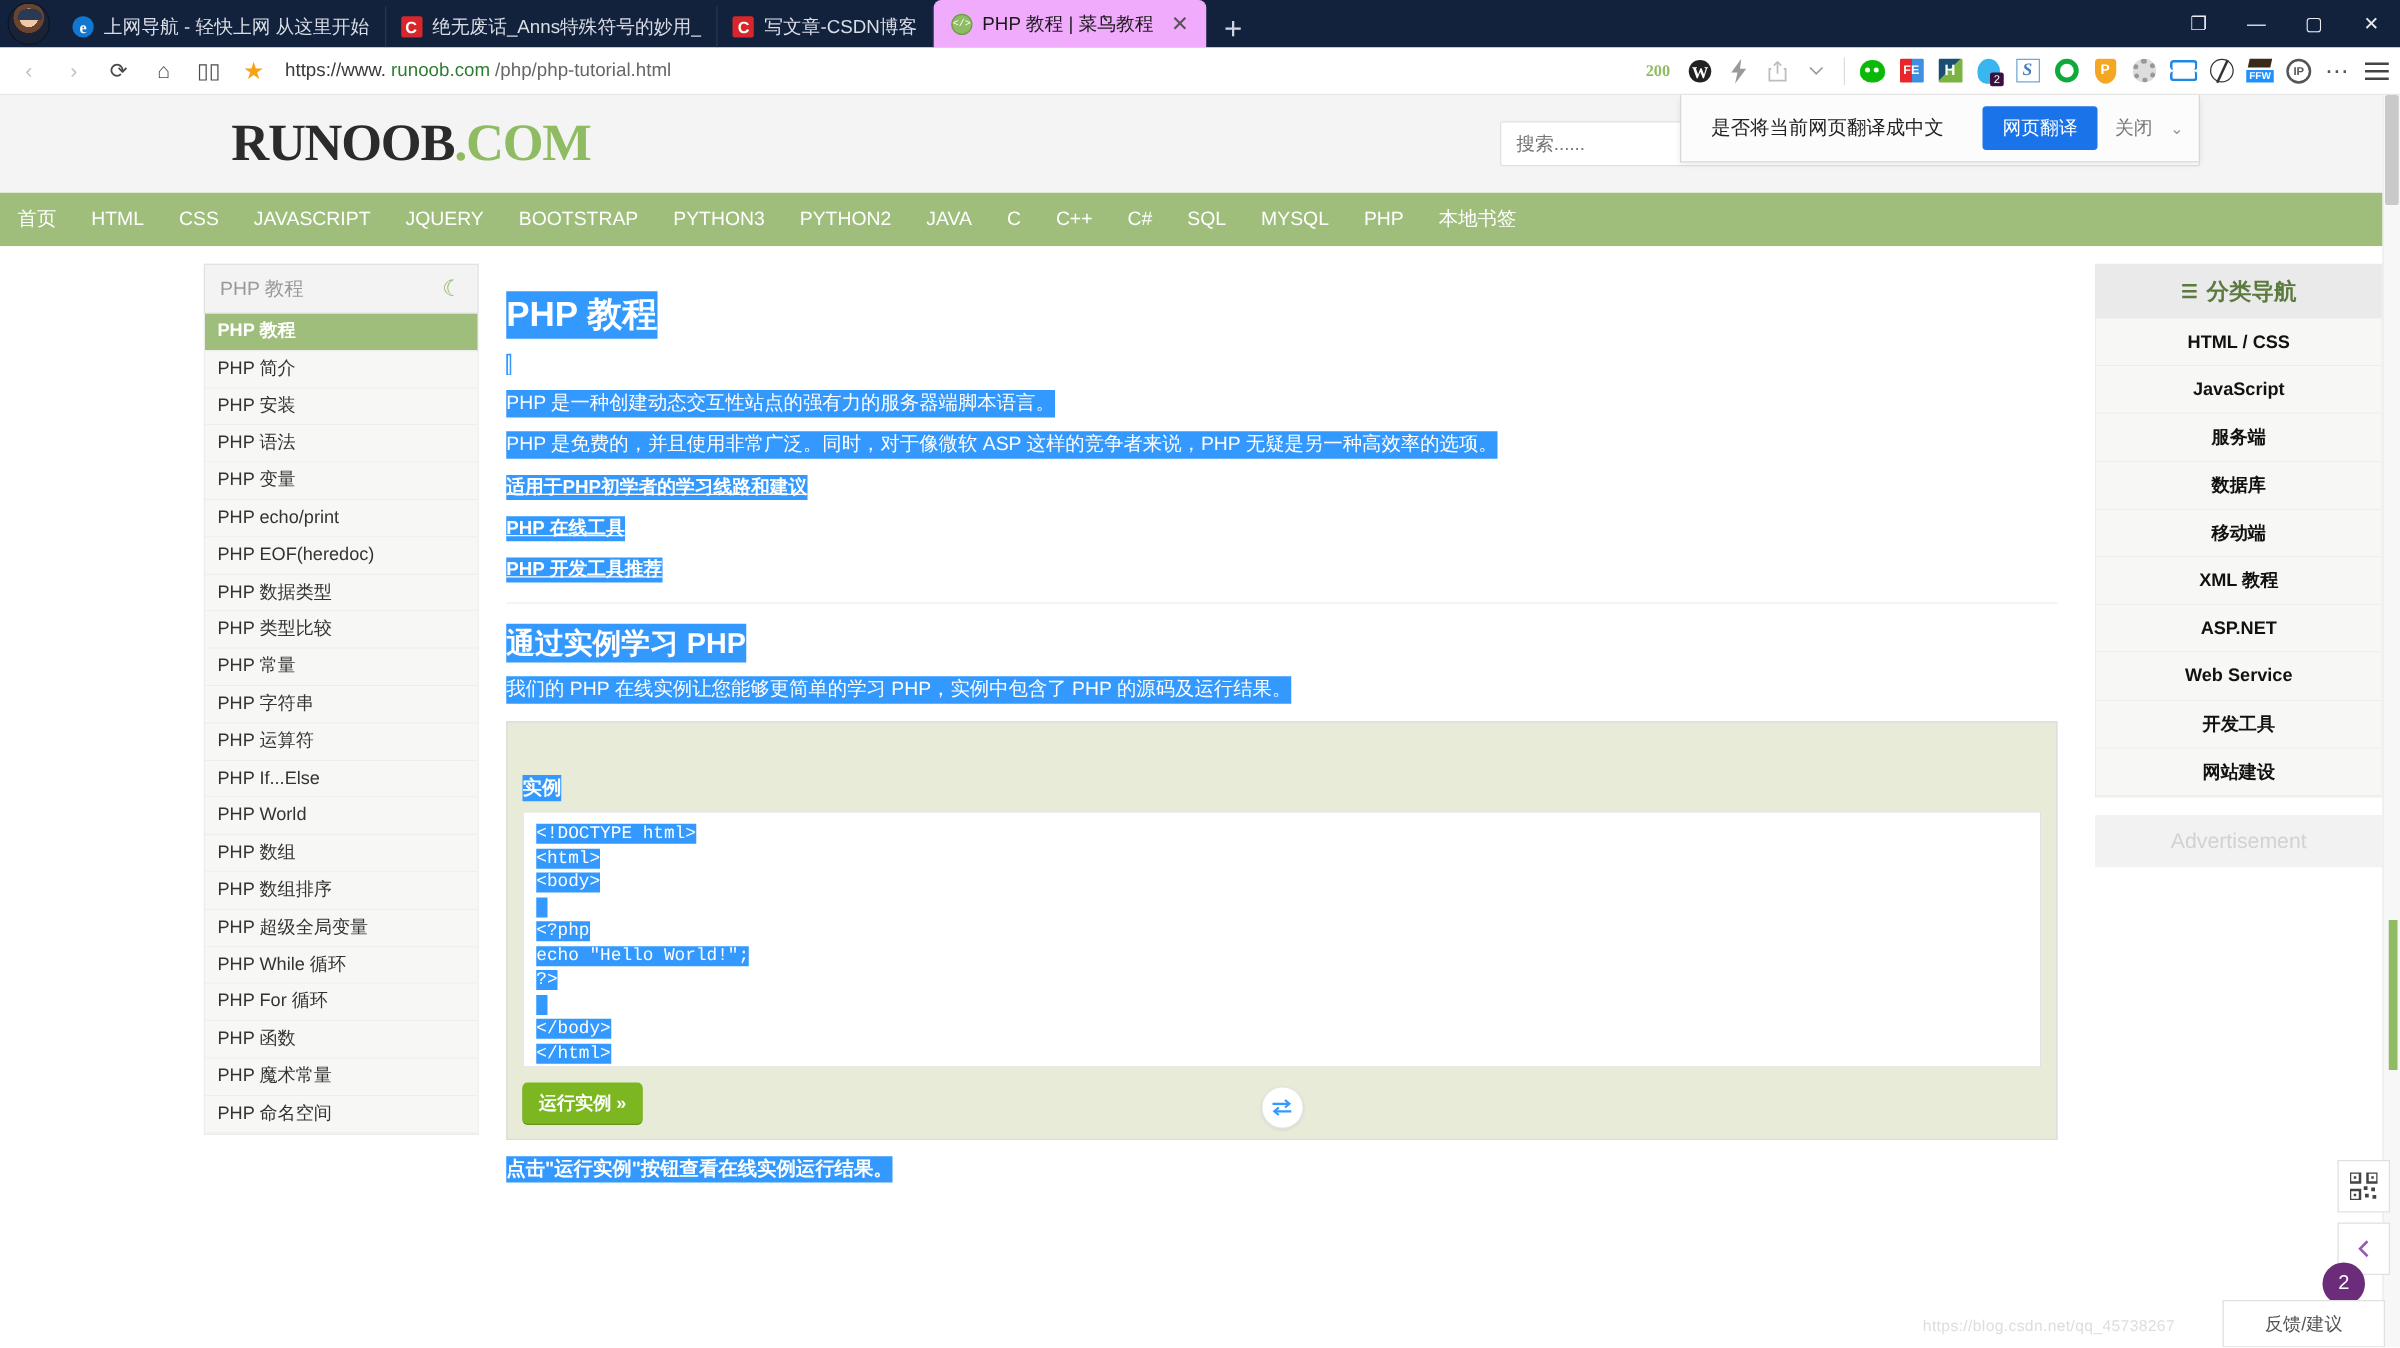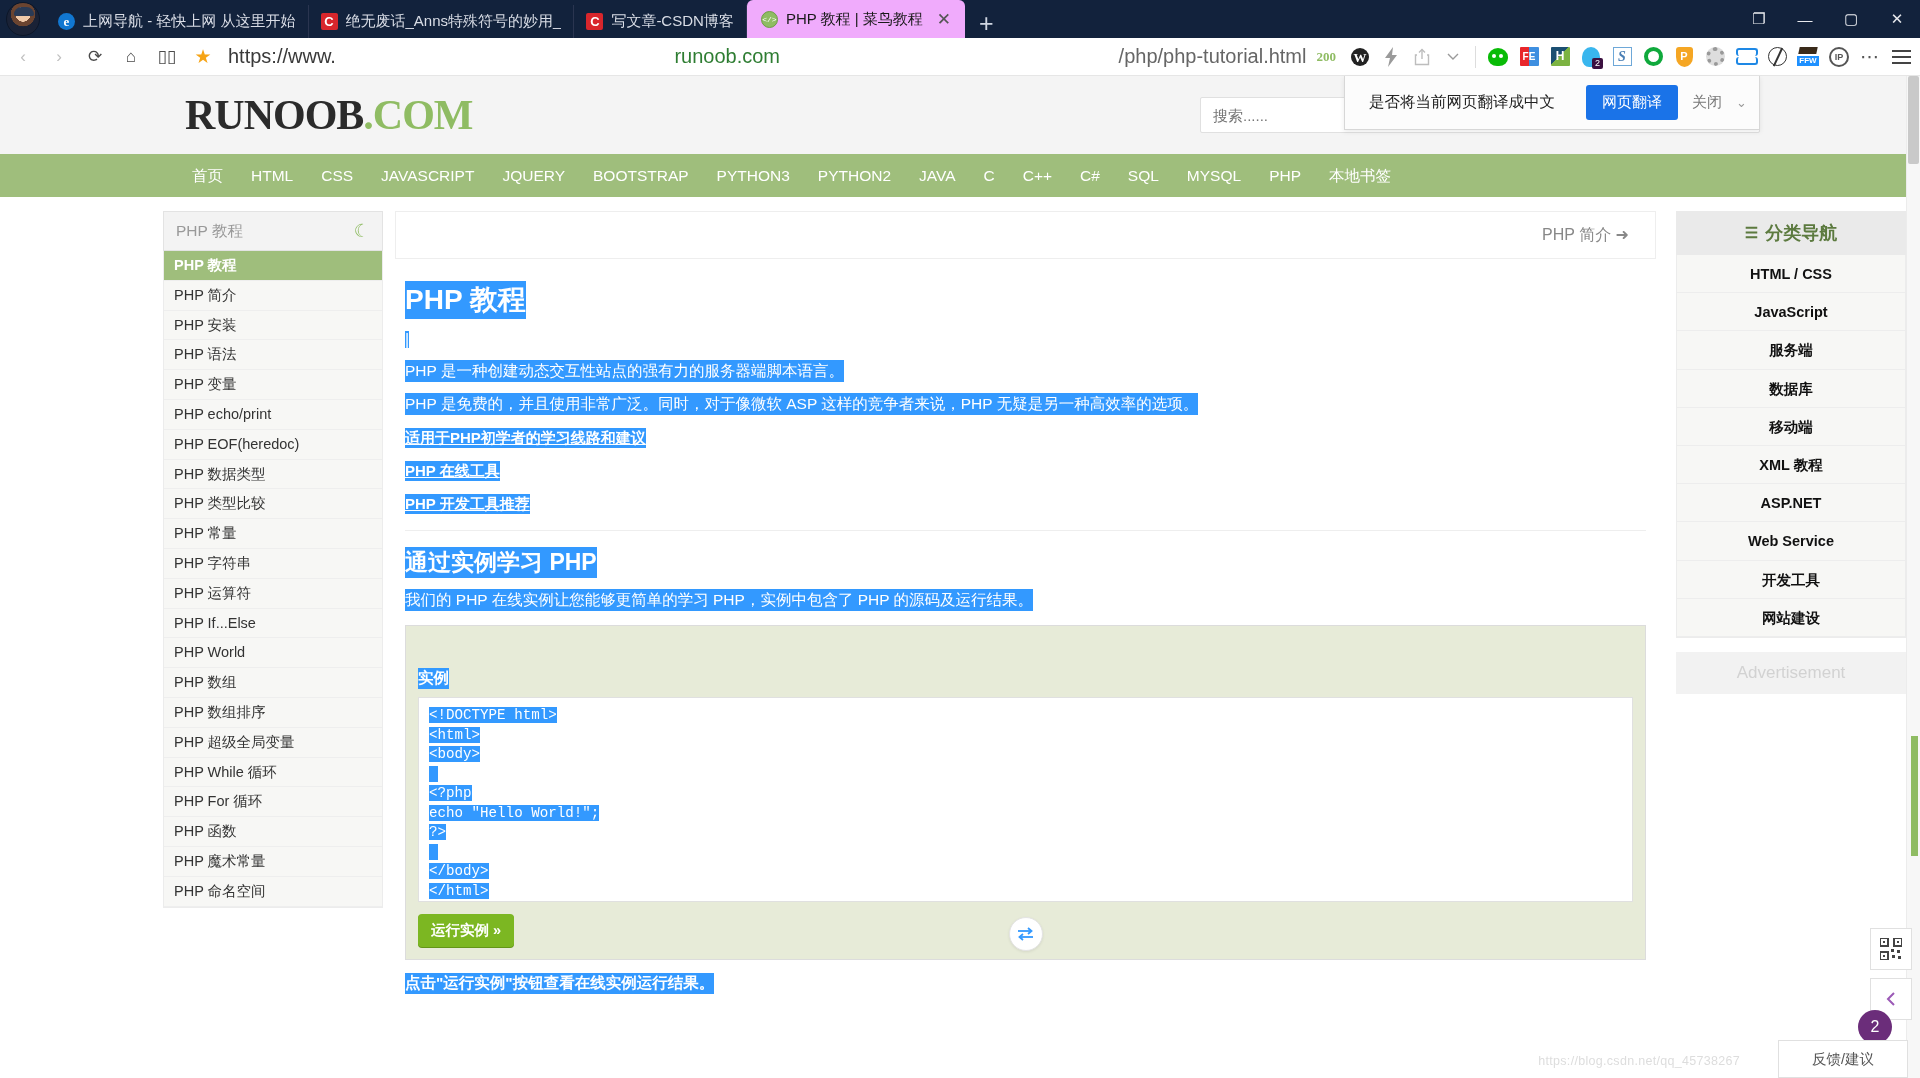--- a/index.html
+++ b/index.html
@@ -69,21 +69,21 @@
     position: relative;
   }
   .tb-icon {
     width: 34px; height: 34px; display: flex; align-items: center; justify-content: center;
     color: #4a4a4a; font-size: 17px; cursor: pointer; border-radius: 3px; flex: 0 0 34px;
   }
   .tb-icon.dim { color: #c0c0c0; }
   .tb-star { color: #f6a416; font-size: 19px; }
   .urlbar {
     flex: 1 1 auto; display: flex; align-items: center; height: 30px; padding-left: 6px;
-    font-size: 20px; color: #3a3a3a; gap: 4px; min-width: 0; justify-content: space-between;
+    font-size: 15px; color: #3a3a3a; gap: 4px; min-width: 0;
   }
   .url-domain { color: #2e7d32; }
   .url-path { color: #666; }
   .tb-right { display: flex; align-items: center; gap: 1px; padding-right: 4px;}
   .badge200 { color: #8fbc63; font-size: 13px; font-family: "Liberation Serif", serif; padding: 0 8px; font-weight: bold;}
   .ext {
     width: 30px; height: 30px; display:flex; align-items:center; justify-content:center;
     cursor: pointer; flex: 0 0 30px; position: relative;
   }
   .sep { width:1px; height: 22px; background: #ddd; margin: 0 6px; }
@@ -164,21 +164,21 @@
     background: #fff; border: 1px solid #e0e0e0; border-radius: 2px;
     display: flex; align-items: center; padding: 0 12px;
   }
   .search-box input {
     border: none; outline: none; font-size: 15px; color: #aaa; width: 100%;
     font-family: "Liberation Sans", sans-serif; background: transparent;
   }
 
   .navbar {
     height: 43px; background: #9fbe7c; display: flex; align-items: center;
-    padding-left: 178px; gap: 0;
+    gap: 0;
   }
   .nav-item {
     color: #fff; font-size: 15.5px; padding: 0 14px; line-height: 43px;
     cursor: pointer; white-space: nowrap;
   }
 
   .content-wrap { display: flex; padding-top: 14px; background: #fff; height: calc(100% - 121px); }
 
   
   .left-rail { width: 163px; flex: 0 0 163px; }
@@ -482,23 +482,20 @@
           <div class="ls-item">PHP 超级全局变量</div>
           <div class="ls-item">PHP While 循环</div>
           <div class="ls-item">PHP For 循环</div>
           <div class="ls-item">PHP 函数</div>
           <div class="ls-item">PHP 魔术常量</div>
           <div class="ls-item">PHP 命名空间</div>
         </div>
       </div>
 
       <div class="main">
-        <div class="crumbbar">
-          <span class="crumb-next">PHP 简介 ➜</span>
-        </div>
 
         <div><h1 class="page-h1 sel">PHP 教程</h1></div>
         <div><span class="caret-line sel">|</span></div>
         <div><p class="para sel">PHP 是一种创建动态交互性站点的强有力的服务器端脚本语言。</p></div>
         <div><p class="para sel">PHP 是免费的，并且使用非常广泛。同时，对于像微软 ASP 这样的竞争者来说，PHP 无疑是另一种高效率的选项。</p></div>
         <div><a class="linkp sel">适用于PHP初学者的学习线路和建议</a></div>
         <div><a class="linkp sel">PHP 在线工具</a></div>
         <div><a class="linkp sel">PHP 开发工具推荐</a></div>
 
         <hr class="hr">

